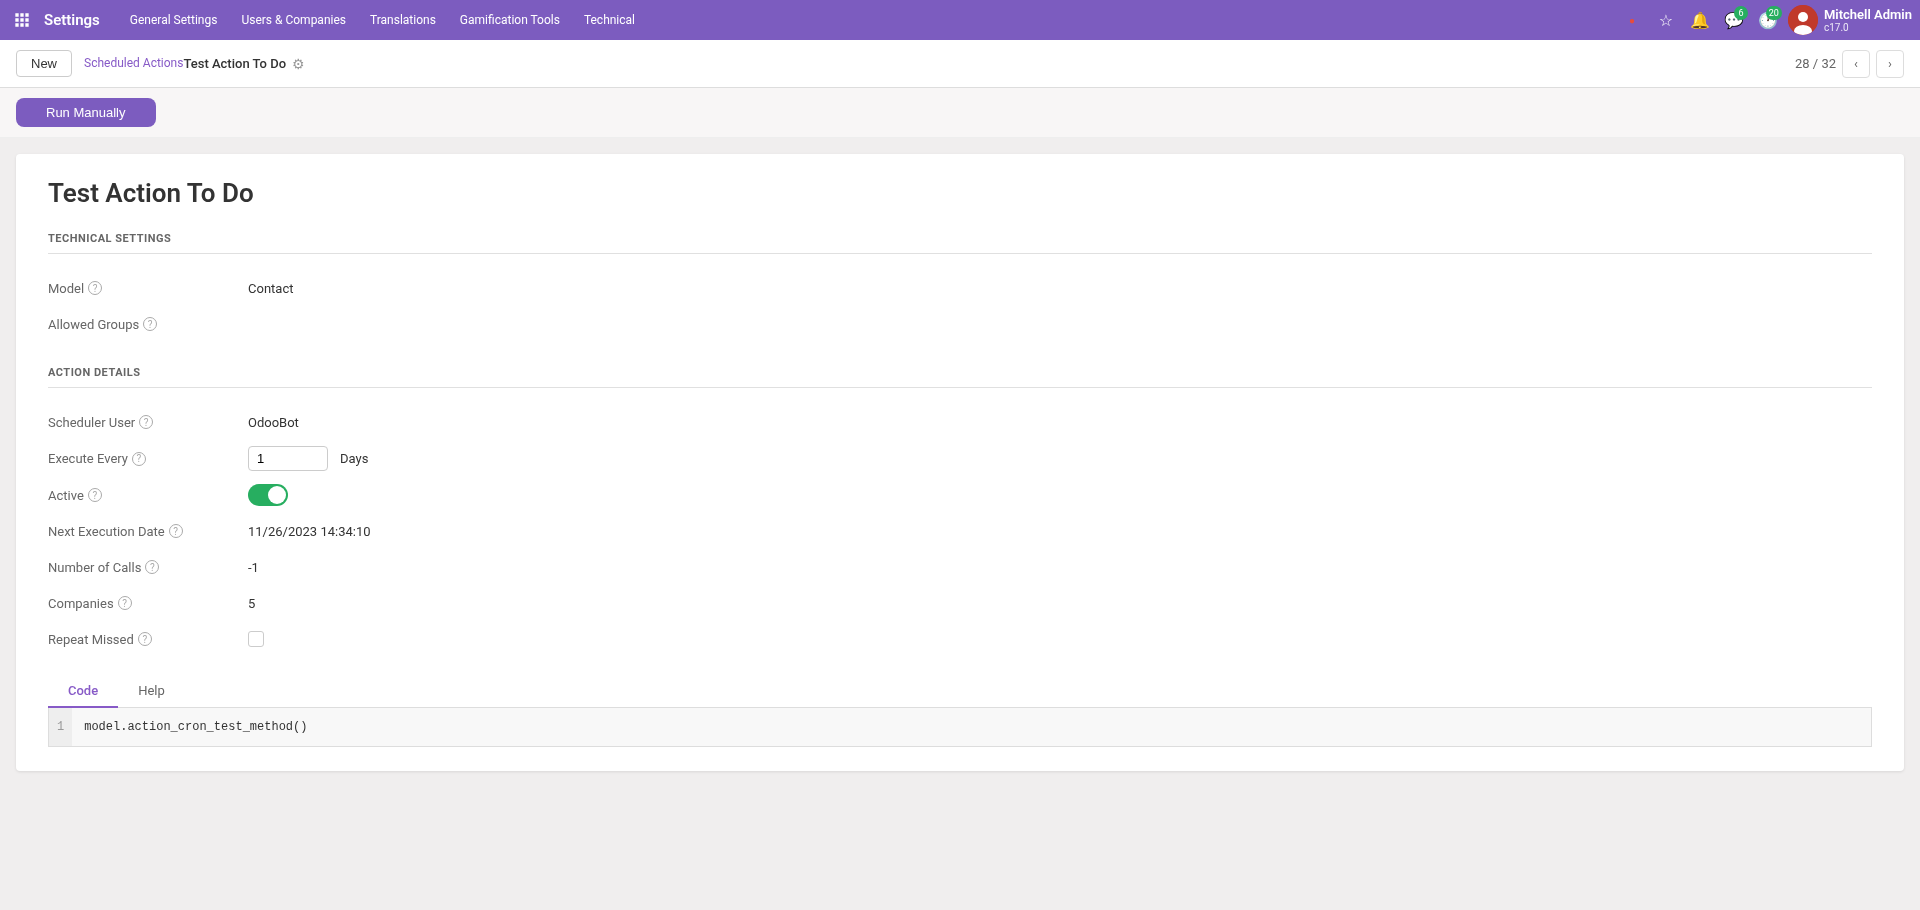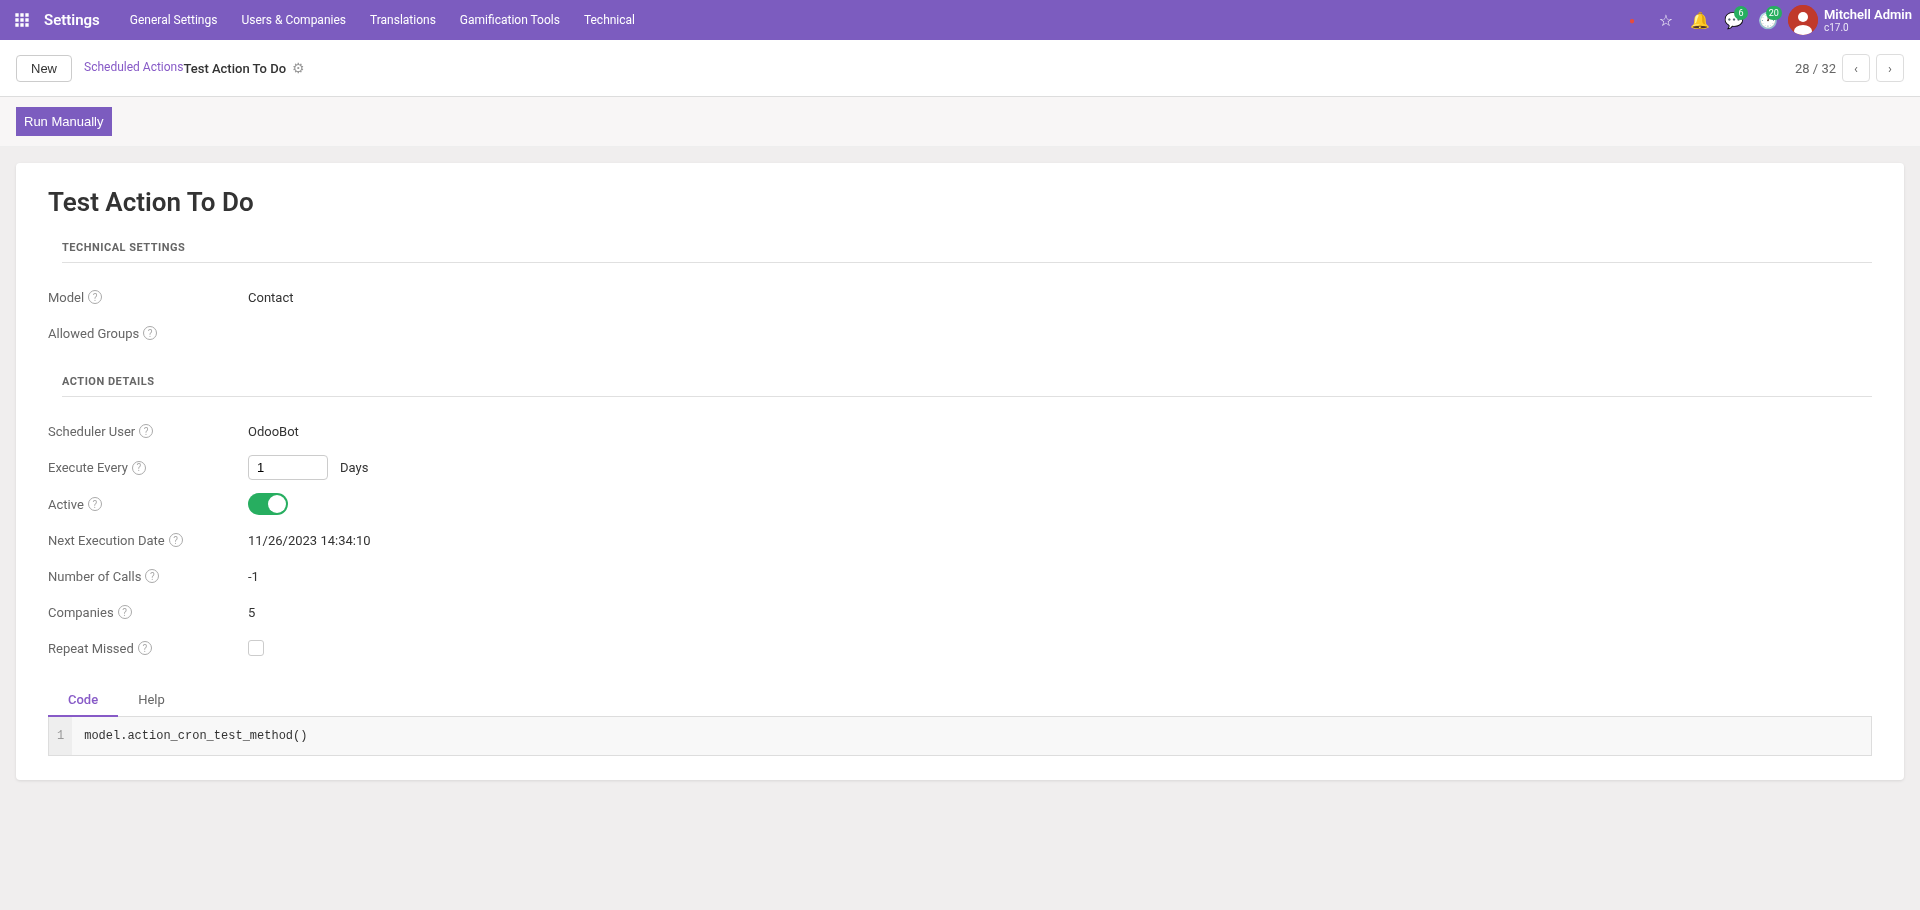--- a/index.html
+++ b/index.html
@@ -45,21 +45,21 @@
       width: 30px; height: 30px; border-radius: 50%; background: #c0392b;
       display: flex; align-items: center; justify-content: center; overflow: hidden; cursor: pointer;
     }
     .topnav-user-info { color: white; font-size: 12px; cursor: pointer; }
     .topnav-user-name { font-weight: 600; font-size: 13px; }
     .topnav-user-sub { font-size: 10px; opacity: 0.85; }
 
     
     .breadcrumb-bar {
       background: white; border-bottom: 1px solid #ddd;
-      display: flex; align-items: center; padding: 0 16px; height: 57px;
+      display: flex; align-items: center; padding: 0 16px; height: 48px;
       justify-content: space-between;
     }
     .breadcrumb-left { display: flex; align-items: center; gap: 12px; }
     .btn-new {
       background: white; border: 1px solid #ccc; color: #333;
       padding: 5px 14px; border-radius: 4px; cursor: pointer; font-size: 13px; font-weight: 500;
     }
     .breadcrumb-path { display: flex; flex-direction: row; }
     .breadcrumb-parent {
       font-size: 12px; color: #875ac7; cursor: pointer;
@@ -74,37 +74,37 @@
       display: flex; align-items: center; justify-content: center; cursor: pointer; color: #666;
       background: white;
     }
 
     
     .action-toolbar {
       background: #f8f6f6; padding: 10px 16px; border-bottom: 1px solid #eee;
     }
     .btn-run-manually {
       background: #7C5CBF; color: white; border: none;
-      padding: 7px 8px; border-radius: 0; cursor: pointer; font-size: 13px; font-weight: 500;
+      padding: 7px 30px; border-radius: 8px; cursor: pointer; font-size: 13px; font-weight: 500;
     }
 
     
     .main-content {
       background: white; margin: 16px; border-radius: 4px; padding: 24px 32px;
       box-shadow: 0 1px 3px rgba(0,0,0,0.1);
     }
     .record-title {
       font-size: 26px; font-weight: 600; color: #333; margin-bottom: 24px;
     }
 
     
     .section-header {
       font-size: 11px; font-weight: 700; color: #666; letter-spacing: 0.5px;
       text-transform: uppercase; padding-bottom: 8px; border-bottom: 1px solid #e0e0e0;
-      margin-bottom: 16px; margin-top: 8px; margin-left: 14px;
+      margin-bottom: 16px; margin-top: 8px;
     }
     .field-row {
       display: flex; align-items: center; padding: 6px 0; min-height: 36px;
     }
     .field-label {
       width: 200px; min-width: 200px; color: #666; font-size: 13px;
       display: flex; align-items: center; gap: 4px;
     }
     .field-help {
       width: 14px; height: 14px; border-radius: 50%; border: 1px solid #aaa;

